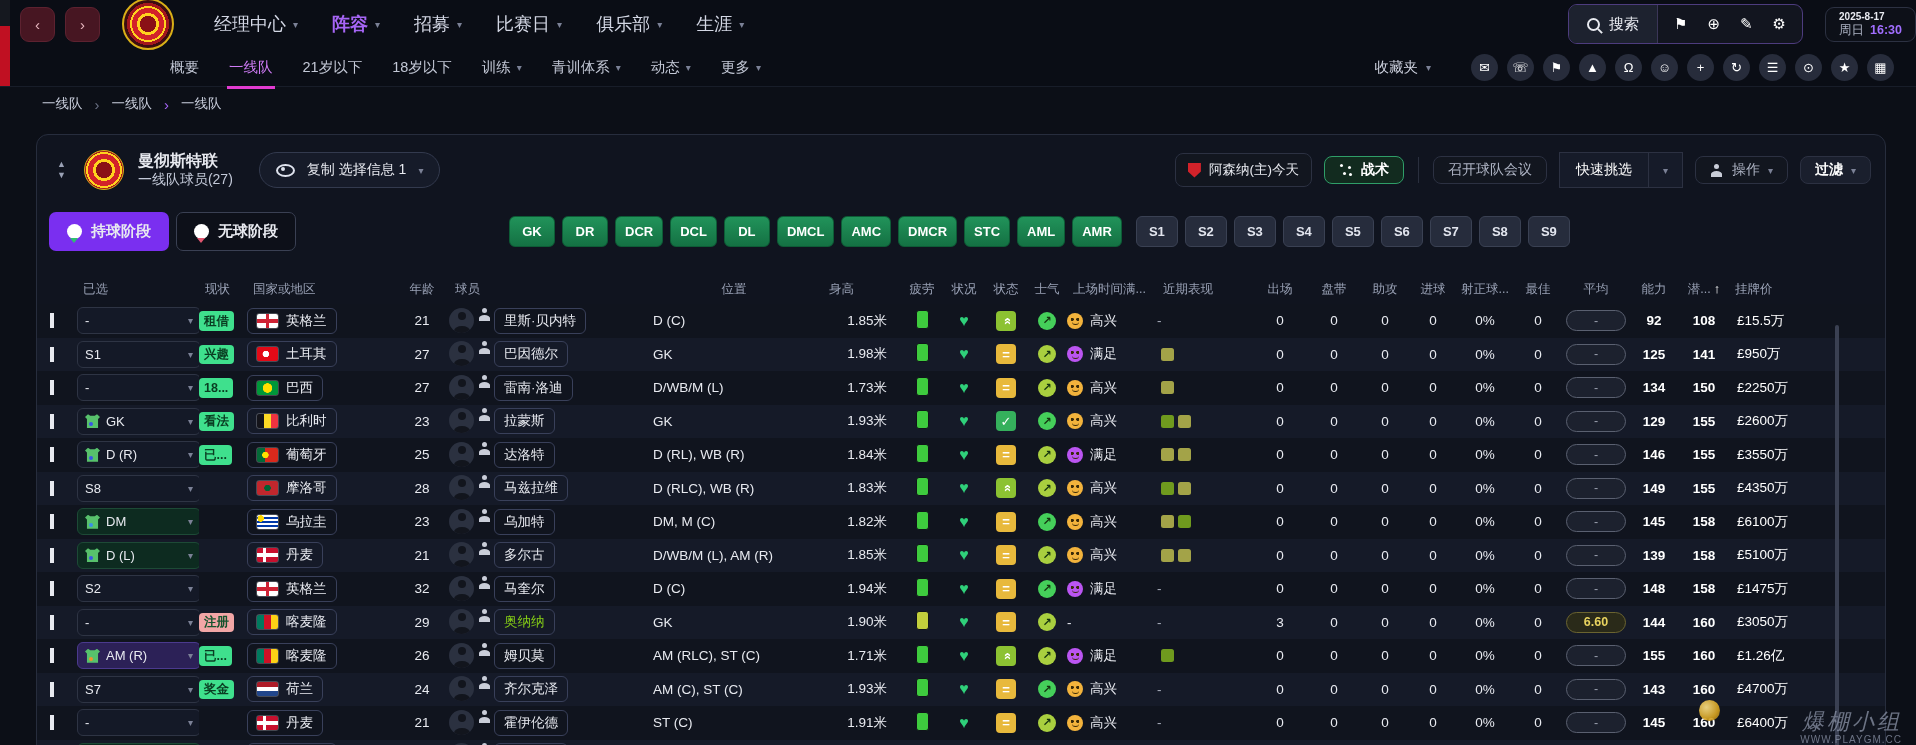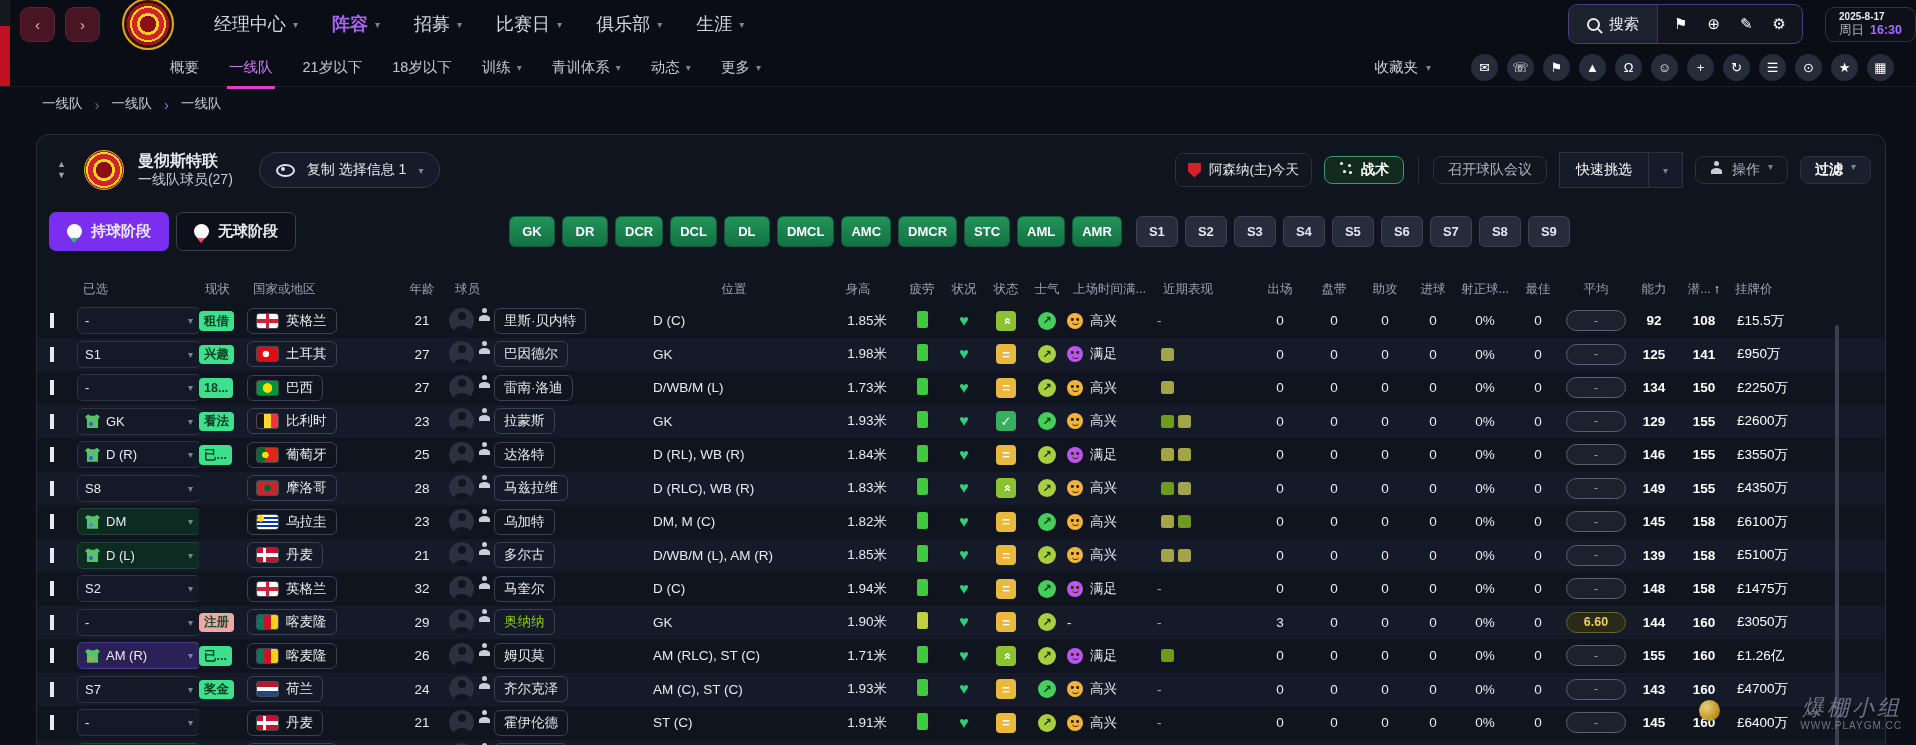--- a/index.html
+++ b/index.html
@@ -49,21 +49,21 @@
   .updown{display:flex;flex-direction:column;gap:2px;color:#9aa1b5;font-size:9px;line-height:1;padding:0 6px}
   .titles{line-height:1.25;margin-left:2px}
   .titles .club{font-size:16px;font-weight:bold}
   .titles .squad{font-size:14px;color:#c3c9d8}
   .copy-pill{display:flex;align-items:center;gap:12px;border:1px solid #333a4e;background:#161b29;border-radius:18px;
              padding:8px 16px;font-size:14px;margin-left:14px}
   .eye{width:15px;height:9px;border:2px solid #dfe3ee;border-radius:50%;position:relative}
   .eye::after{content:"";position:absolute;width:4px;height:4px;border-radius:50%;background:#dfe3ee;left:3.5px;top:1.5px}
   .chip{display:flex;align-items:center;gap:8px;border:1px solid #2c3142;border-radius:8px;padding:7px 12px;font-size:13.5px;background:#12161f}
   .shield{width:13px;height:15px;background:#d2222a;clip-path:polygon(0 0,100% 0,100% 60%,50% 100%,0 60%);flex:none}
-  .btn{display:flex;gap:8px;border:1px solid #2c3142;border-radius:8px;padding:4px 14px;font-size:14px;color:#aeb4c4;background:#12161f}
+  .btn{display:flex;align-items:center;gap:8px;border:1px solid #2c3142;border-radius:8px;padding:4px 14px;font-size:14px;color:#aeb4c4;background:#12161f}
   .btn.green{border-color:#2f9e68;background:#122b1f;color:#fff;font-weight:bold}
   .tac{width:14px;height:14px;position:relative}
   .tac::before{content:"";position:absolute;width:3px;height:3px;border-radius:50%;background:#fff;left:1px;top:1px;
                box-shadow:8px 2px 0 #fff,3px 8px 0 #fff,9px 9px 0 #fff}
   .vdiv{width:1px;height:26px;background:#2a2f3e;margin:0 2px}
   .split{display:flex;align-items:stretch;border:1px solid #2c3142;border-radius:0;overflow:hidden;background:#161b29}
   .split .lab{padding:8px 16px;font-size:14px;color:#fff}
   .split .dd{display:flex;align-items:center;padding:0 14px;border-left:1px solid #2c3142}
   .btn.filter{background:#1a1f2d;color:#fff;font-weight:bold}
   .spacer{flex:1}
@@ -77,21 +77,21 @@
   .ph-ico.off::after{border-top-color:#e05670}
   .pos-group{display:flex;gap:7px;margin-left:206px}
   .slot-group{display:flex;gap:7px;margin-left:7px}
   .posbtn{background:linear-gradient(#21935a,#147143);border:1px solid #0d5c36;color:#fff;font-weight:bold;font-size:13px;
           padding:7px 9px;border-radius:6px;min-width:26px;text-align:center}
   .slotbtn{background:#262c3c;border:1px solid #3a4153;color:#e2e5ee;font-weight:bold;font-size:13px;padding:7px 9px;border-radius:6px;min-width:22px;text-align:center}
   
   .grid{display:grid;grid-template-columns:40px 122px 48px 148px 54px 190px 190px 72px 42px 42px 42px 40px 90px 96px 54px 54px 48px 48px 56px 50px 66px 50px 50px 100px;align-items:center}
   .thead{height:30px;color:#98a0b4;font-size:12.5px;margin-top:13px}
   .thead .hc{padding-left:6px;white-space:nowrap}
-  .hc.c{text-align:center;padding-left:0}.hc.r{text-align:center;padding-right:14px;padding-left:0}
+  .hc.c{text-align:center;padding-left:0}.hc.r{text-align:left;padding-right:14px;padding-left:0}
   .sortarr{color:#fff;font-weight:bold;font-size:13px;margin-left:3px}
   .trow{height:33.5px;font-size:13.5px;white-space:nowrap}
   .trow:nth-child(even){background:#151a28}
   .trow:nth-child(odd){background:#10141e}
   .cell{overflow:hidden}
   .c{text-align:center}
   .cb{width:15px;height:15px;border:2px solid #e8eaf0;border-radius:2px;margin-left:13px;background:transparent}
   .selbox{height:25px;border:1px solid #2e3444;border-radius:6px;display:flex;align-items:center;gap:6px;
           padding:0 7px;width:108px;background:#141927;font-size:13px}
   .selbox .caret{margin-left:auto}
@@ -143,21 +143,21 @@
   .face-yellow{background-color:#f3b33c}.face-purple{background-color:var(--purpleface)}
   .rcell{display:flex;align-items:center;gap:4px;color:#aab0be}
   .fsq{width:13px;height:13px;border-radius:2.5px;display:inline-block}
   .avgpill{display:inline-block;min-width:42px;text-align:center;border:1px solid #5a6070;border-radius:12px;
            padding:2.5px 8px;color:#9aa0ae;background:#1c212e;font-size:12.5px}
   .avg-val{color:#e8d35f;border-color:#6b6430;background:#2a2a19;font-weight:bold}
   .abil{font-weight:bold;color:#fff}
   .price{padding-left:8px;color:#fff}
   .vscroll{position:absolute;right:46px;top:190px;bottom:6px;width:4px;border-radius:2px;background:#3a4052}
   
-  .watermark{position:absolute;right:14px;bottom:14px;text-align:right;color:#8b93a7;opacity:.75;line-height:1.1}
+  .watermark{position:absolute;right:14px;bottom:0;text-align:right;color:#8b93a7;opacity:.75;line-height:1.1}
   .watermark .wm1{font-family:"Liberation Serif",serif;font-size:22px;font-style:italic;letter-spacing:3px}
   .watermark .wm2{font-size:10px;letter-spacing:1px}
   .coin{position:absolute;right:196px;bottom:24px;width:21px;height:21px;border-radius:50%;
         background:radial-gradient(circle at 35% 35%,#ffe48a,#d9a521 60%,#8a6410);opacity:.9}
 </style>
 </head>
 <body>
 
 <div class="topbar">
   <div class="edge"></div>

